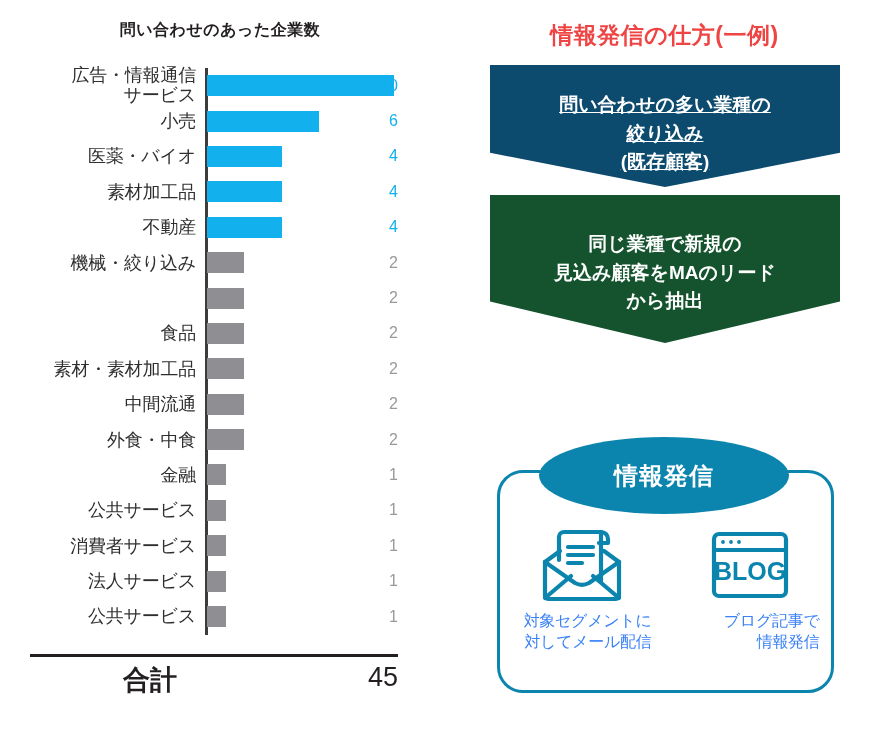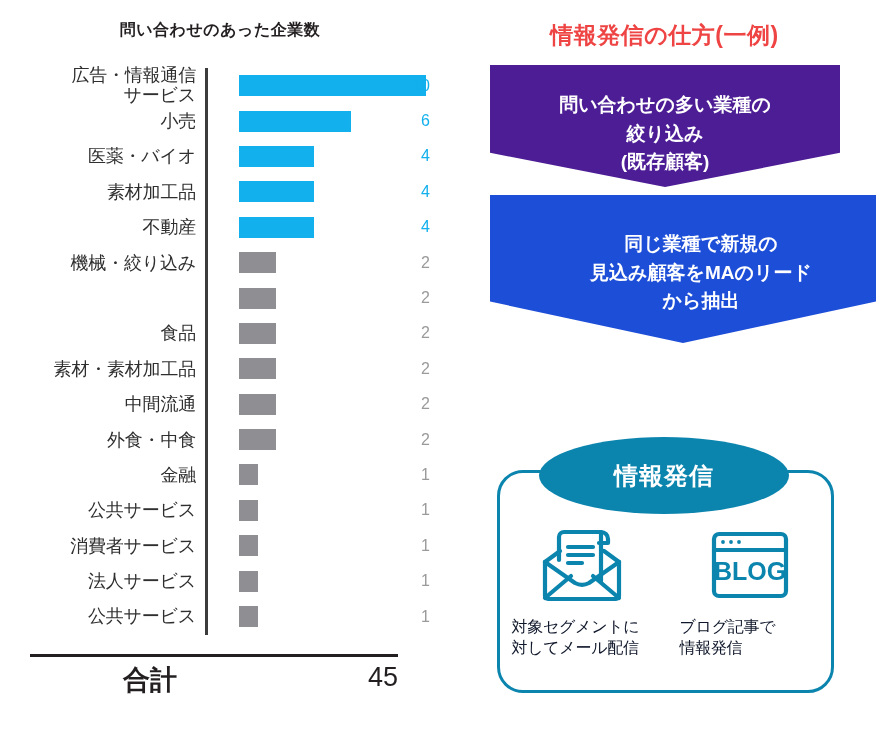--- a/index.html
+++ b/index.html
@@ -22,21 +22,21 @@
     color:#231f20;
   }
   .plot{position:absolute;left:0;top:68px;width:440px;height:570px;}
   .axis-line{
     position:absolute;left:205px;top:0;width:2.5px;height:567px;
     background:#3c3c3c;
   }
   .rows{position:absolute;left:0;top:0;width:440px;}
   .row{
     position:relative;height:35.4px;
-    display:flex;align-items:center;margin-left:32px;
+    display:flex;align-items:center;
   }
   .cat{
     position:absolute;right:244px;
     width:186px;text-align:right;
     font-size:18px;line-height:1.12;
     color:#2f2f2f;white-space:pre-line;
     letter-spacing:-.2px;
   }
   .bar-cell{position:absolute;left:207px;top:0;height:35.4px;display:flex;align-items:center;}
   .bar{height:21px;display:block;}
@@ -88,24 +88,24 @@
   .ellipse{
     position:absolute;left:99px;top:437px;width:250px;height:77px;
     background:#0c85ae;border-radius:50%;
     display:flex;align-items:center;justify-content:center;
     color:#fff;font-size:24px;font-weight:bold;letter-spacing:1px;
   }
   .icons{
     position:absolute;left:57px;top:520px;width:337px;height:175px;
     display:flex;justify-content:center;gap:28px;
   }
-  .icon-block{width:140px;text-align:left;}
+  .icon-block{width:140px;text-align:right;}
   .icon-art{height:90px;display:flex;align-items:center;justify-content:center;}
   .icon-cap{
-    margin-top:6px;font-size:16px;line-height:1.32;color:#0f172a;
+    font-size:16px;line-height:1.32;color:#3b82f6;
     white-space:pre-line;letter-spacing:-.3px;
   }
 </style>
 </head>
 <body>
 
 <div class="page">
 
   <div class="chart-panel">
 
@@ -231,27 +231,27 @@
 
     <div class="total-rule"></div>
     <div class="total-label">合計</div>
     <div class="total-value">45</div>
   </div>
 
   <div class="flow-panel">
 
     <div class="flow-title">情報発信の仕方(一例)</div>
 
-    <div class="chev" id="chev1" style="background: #4c1d95;">
+    <div class="chev" id="chev1" style="background: #0c4a6e; text-decoration: underline;">
       <span>問い合わせの多い業種の
 絞り込み
 (既存顧客)</span>
     </div>
 
-    <div class="chev" id="chev2" style="background: #1d4ed8; padding-left: 36px;">
+    <div class="chev" id="chev2" style="background: #14532d;">
       <span>同じ業種で新規の
 見込み顧客をMAのリード
 から抽出</span>
     </div>
 
     <div class="card" style="border-color: rgb(12, 133, 174);"></div>
 
     <div class="ellipse" style="background: rgb(12, 133, 174);">
       <span>情報発信</span>
     </div>

